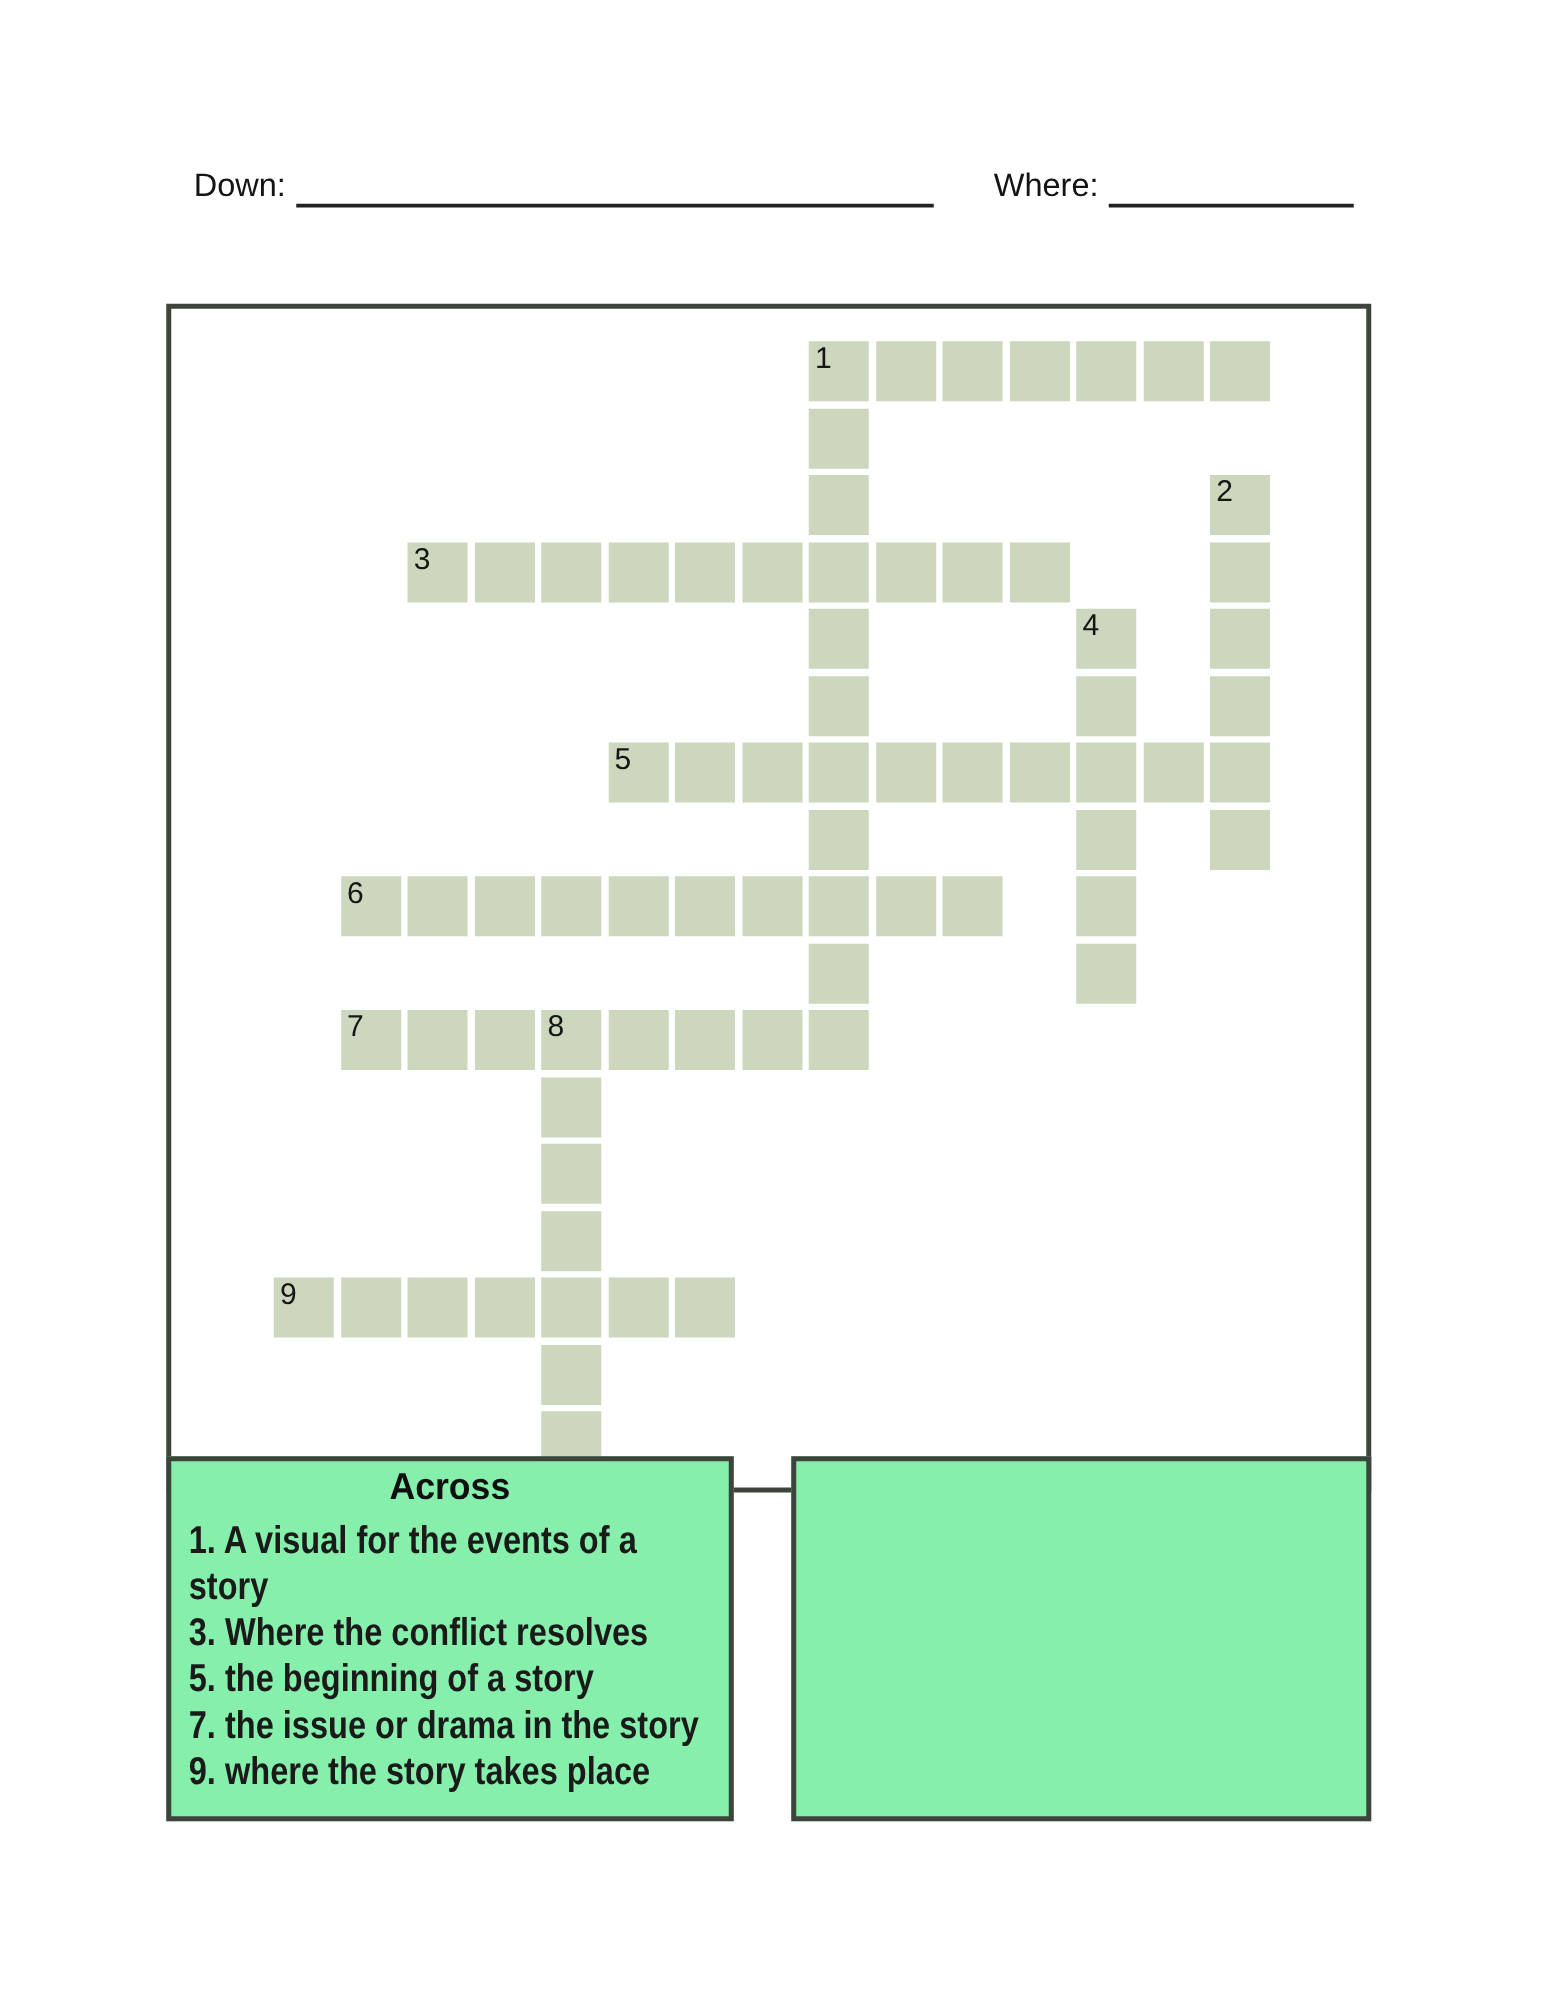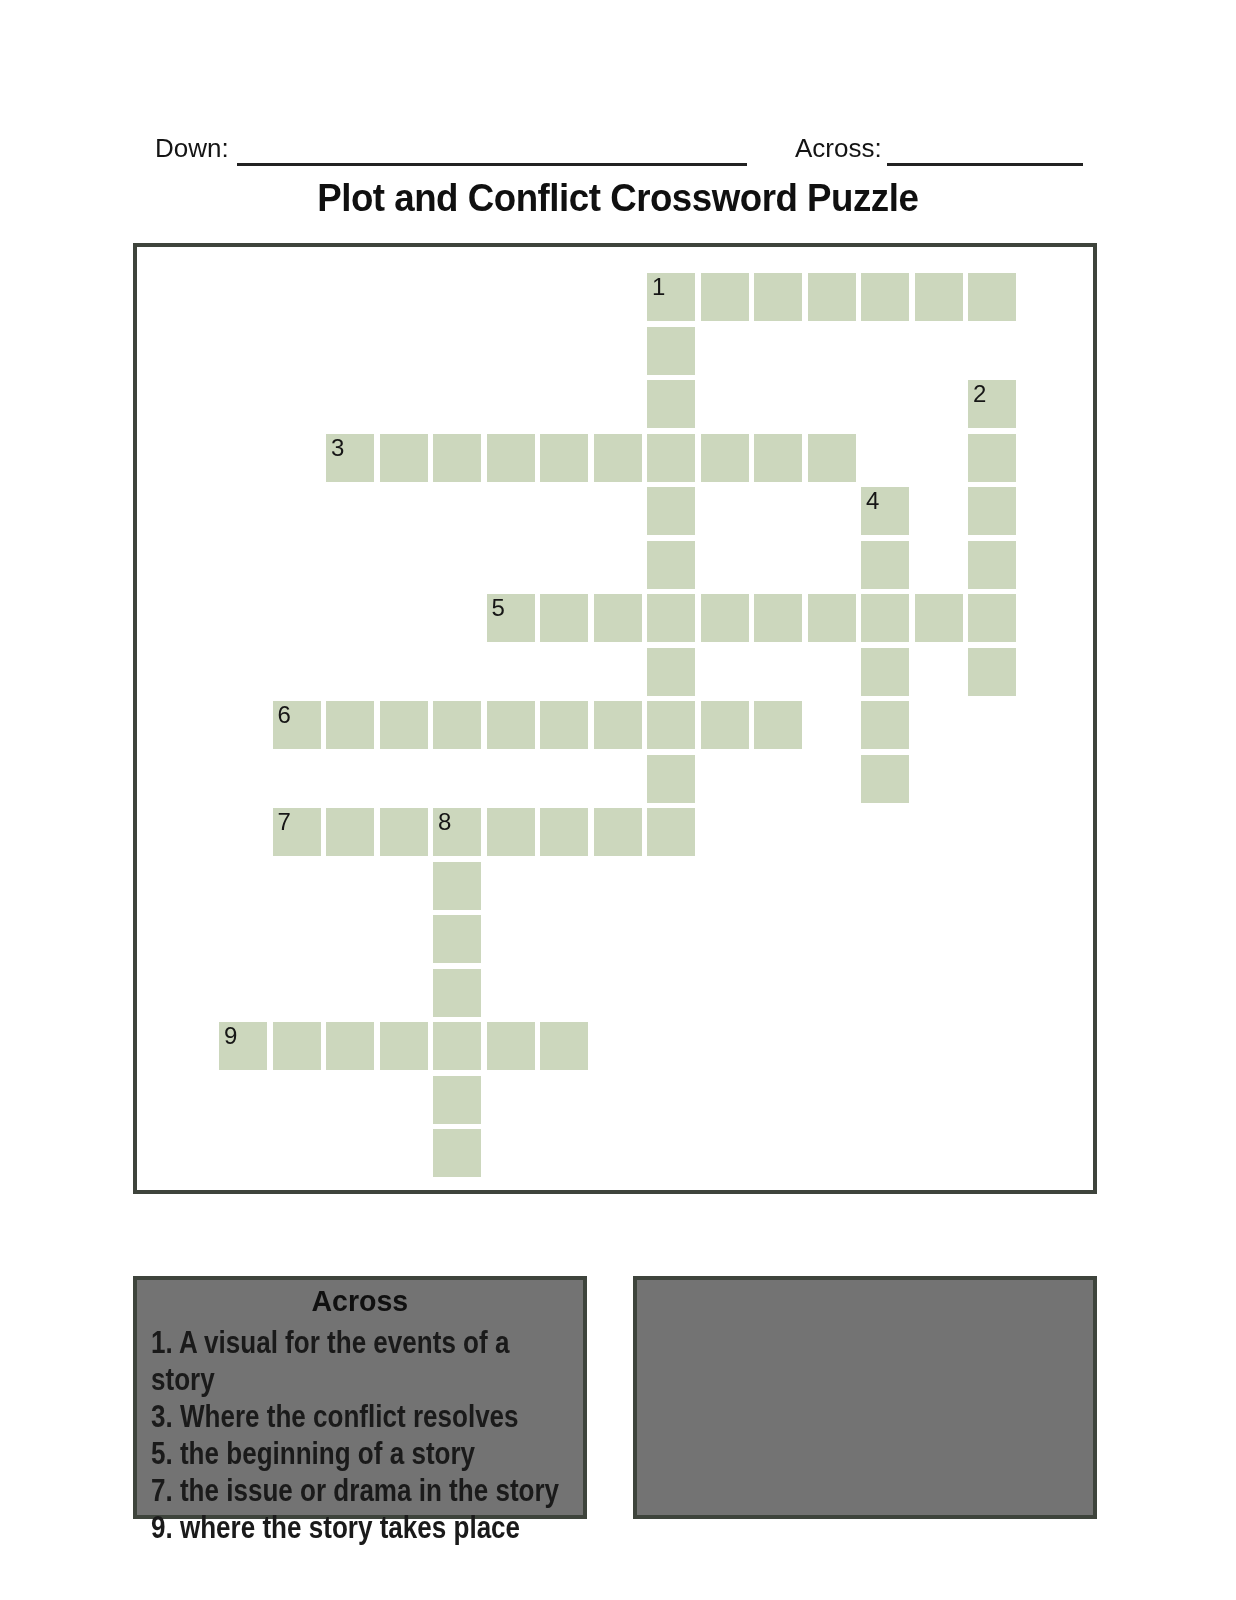--- a/index.html
+++ b/index.html
@@ -27,22 +27,22 @@
   .cell{
     position:absolute;background:var(--cell-color,#ccd7bd);
     box-sizing:border-box;
   }
   .num{
     display:block;font-size:24px;line-height:26px;padding:1px 0 0 5px;
     color:#161616;font-weight:400;
   }
   
   .clue-box{
-    position:absolute;top:1276px;height:243px;box-sizing:border-box;
-    border:4px solid var(--border-color,#3e443c);background:#737373;
+    position:absolute;top:1165px;height:292px;box-sizing:border-box;
+    border:4px solid var(--border-color,#3e443c);background:#86efac;
   }
   #across-box{left:133px;width:454px;}
   #down-box{left:633px;width:464px;}
   .clue-heading-wrap{text-align:center;margin-top:4px;height:36px;}
   .clue-heading{
     display:inline-block;font-size:30px;font-weight:700;color:#101010;
     transform:scaleX(0.95);transform-origin:50% 50%;
   }
   .clue-list{margin-top:4px;font-weight:bold;}
   #across-box .clue-list{padding-left:14px;padding-right:4px;}
@@ -54,26 +54,23 @@
   }
 </style>
 </head>
 <body>
 
 <div id="page">
 
   <span class="hdr-label" id="name-label">Down:</span>
   <div class="write-line" id="name-line"></div>
 
-  <span class="hdr-label" id="period-label">Across:</span>
+  <span class="hdr-label" id="period-label">Where:</span>
   <div class="write-line" id="period-line"></div>
 
-  <div id="title-wrap">
-    <span id="title">Plot and Conflict Crossword Puzzle</span>
-  </div>
 
   <div id="puzzle-box">
 
   <div class="cell" style="left: 510px; top: 26px; width: 48px; height: 48px;">
         <span class="num">1</span>
       </div>
       <div class="cell" style="left: 563.5px; top: 26px; width: 48px; height: 48px;"></div>
       <div class="cell" style="left: 617px; top: 26px; width: 48px; height: 48px;"></div>
       <div class="cell" style="left: 670.5px; top: 26px; width: 48px; height: 48px;"></div>
       <div class="cell" style="left: 724px; top: 26px; width: 48px; height: 48px;"></div>

